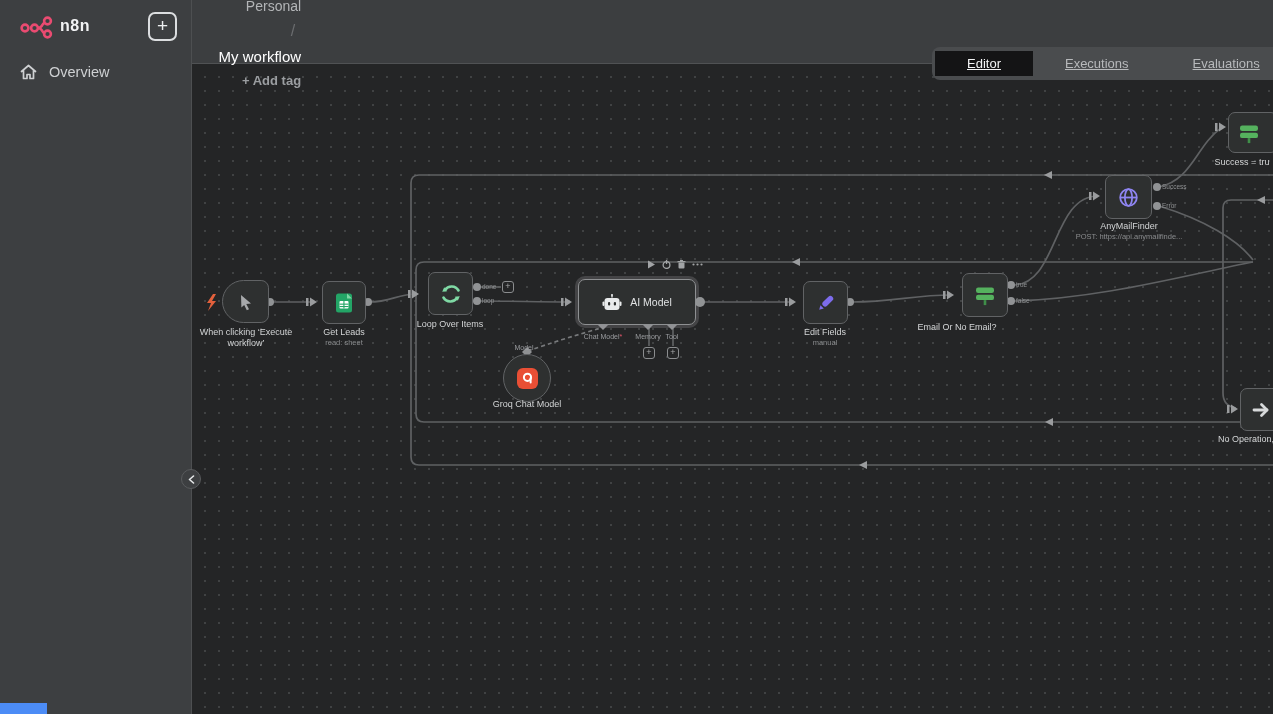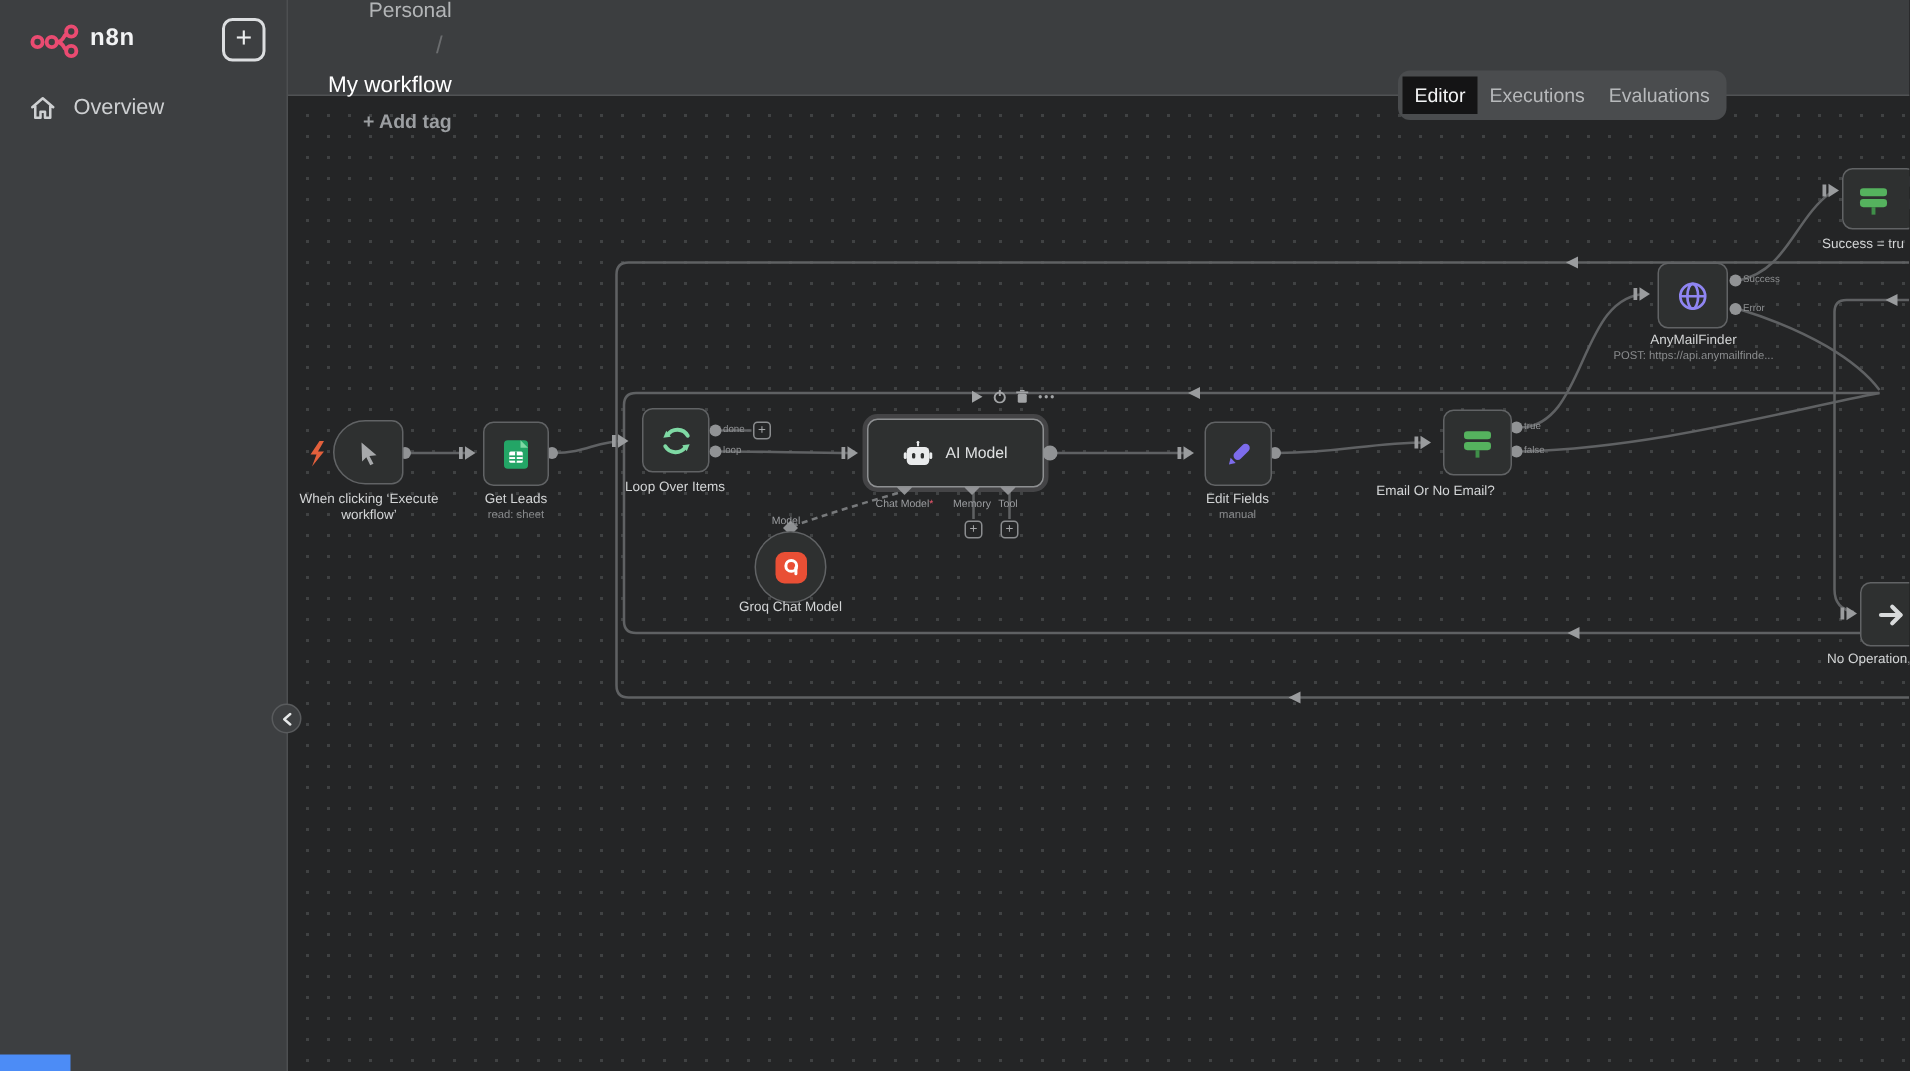--- a/index.html
+++ b/index.html
@@ -25,21 +25,21 @@
     border-bottom:1px solid #505254; display:flex; align-items:center; padding-left:26px; z-index:20; }
   .crumb { display:flex; align-items:flex-end; gap:8px;flex-direction:column; }
   .crumb-project { color:#b3b5b7; font-size:14px; }
   .crumb-sep { color:#6b6d6f; font-size:16px; margin:0 6px; }
   .crumb-title { color:#ffffff; font-size:15px; }
   .add-tag { color:#9b9ea1; font-size:13px; font-weight:bold; margin-left:24px; cursor:pointer; }
 
   
   .tabs { position:absolute; left:932px; top:47px; height:33px; z-index:40; display:flex;
     align-items:center; background:#4a4c4e; border-radius:8px; padding:3px; }
-  .tab { padding:5px 8px; font-size:13px; color:#b7b9bb; border-radius:0; cursor:pointer; white-space:nowrap; }
+  .tab { padding:5px 32px; font-size:13px; color:#b7b9bb; border-radius:0; cursor:pointer; white-space:nowrap;text-decoration:underline; }
   .tab.active { background:#141415; color:#f3f4f5; }
 
   
   .canvas { position:absolute; left:192px; top:64px; width:1081px; height:650px; overflow:hidden;
     background-color:#242526;
     background-image:radial-gradient(#404243 1px, transparent 1.2px);
     background-size:14px 14px; background-position:6px 6px; z-index:5; }
   .wires { position:absolute; left:0; top:0; z-index:1; pointer-events:none; }
 
   .node { position:absolute; background:#2e3030; border:1.5px solid #616365; border-radius:7px;

